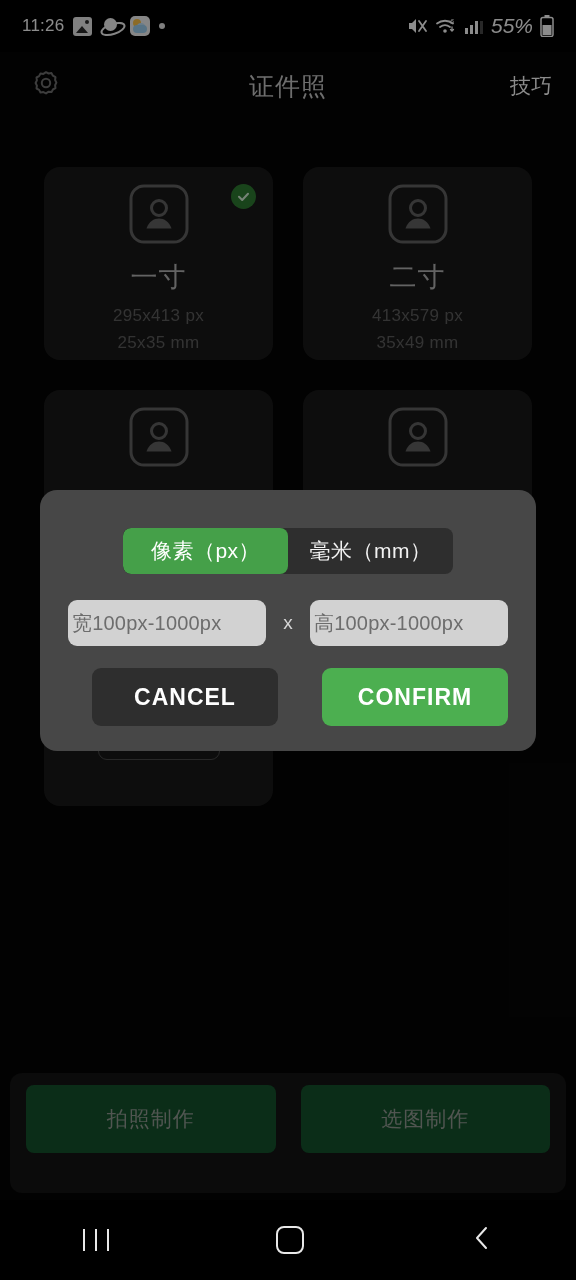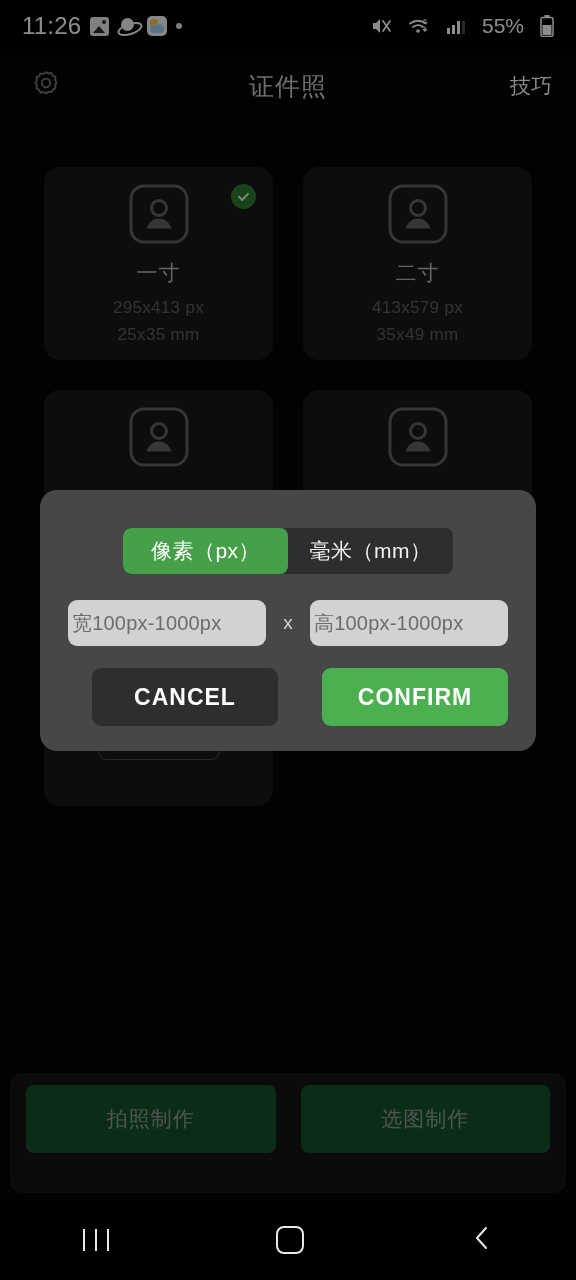--- a/index.html
+++ b/index.html
@@ -32,25 +32,25 @@
     background: #000;
     display: flex;
     align-items: center;
     justify-content: space-between;
     padding: 0 22px;
     box-sizing: border-box;
   }
   .sb-left { display: flex; align-items: center; gap: 9px; }
   .sb-time {
     color: #fff;
-    font-size: 24px;
+    font-size: 17px;
     letter-spacing: 0.2px;
     font-family: "Liberation Sans", sans-serif;
   }
-  .sb-right { display: flex; align-items: center; gap: 16px; }
+  .sb-right { display: flex; align-items: center; gap: 7px; font-style: italic; }
   .sb-batt-text { color: #fff; font-size: 21px; letter-spacing: 0px; }
   .ic { display: inline-block; line-height: 0; }
 
   
   .ic-photo {
     width: 19px; height: 19px;
     background: #e9e9e9;
     border-radius: 3px;
     position: relative;
   }
@@ -174,21 +174,21 @@
     position: relative;
     display: flex;
     flex-direction: column;
     align-items: center;
     padding-top: 16px;
     box-sizing: border-box;
   }
   .card-avatar { margin-bottom: 6px; }
   .card-title {
     color: #b5b5b5;
-    font-size: 21px;
+    font-size: 27px;
     margin-top: 8px;
     letter-spacing: 1px;
   }
   .card-px, .card-mm {
     color: #5e5e5e;
     font-size: 17px;
     line-height: 27px;
     letter-spacing: 0.3px;
   }
   .card-px { margin-top: 7px; }

